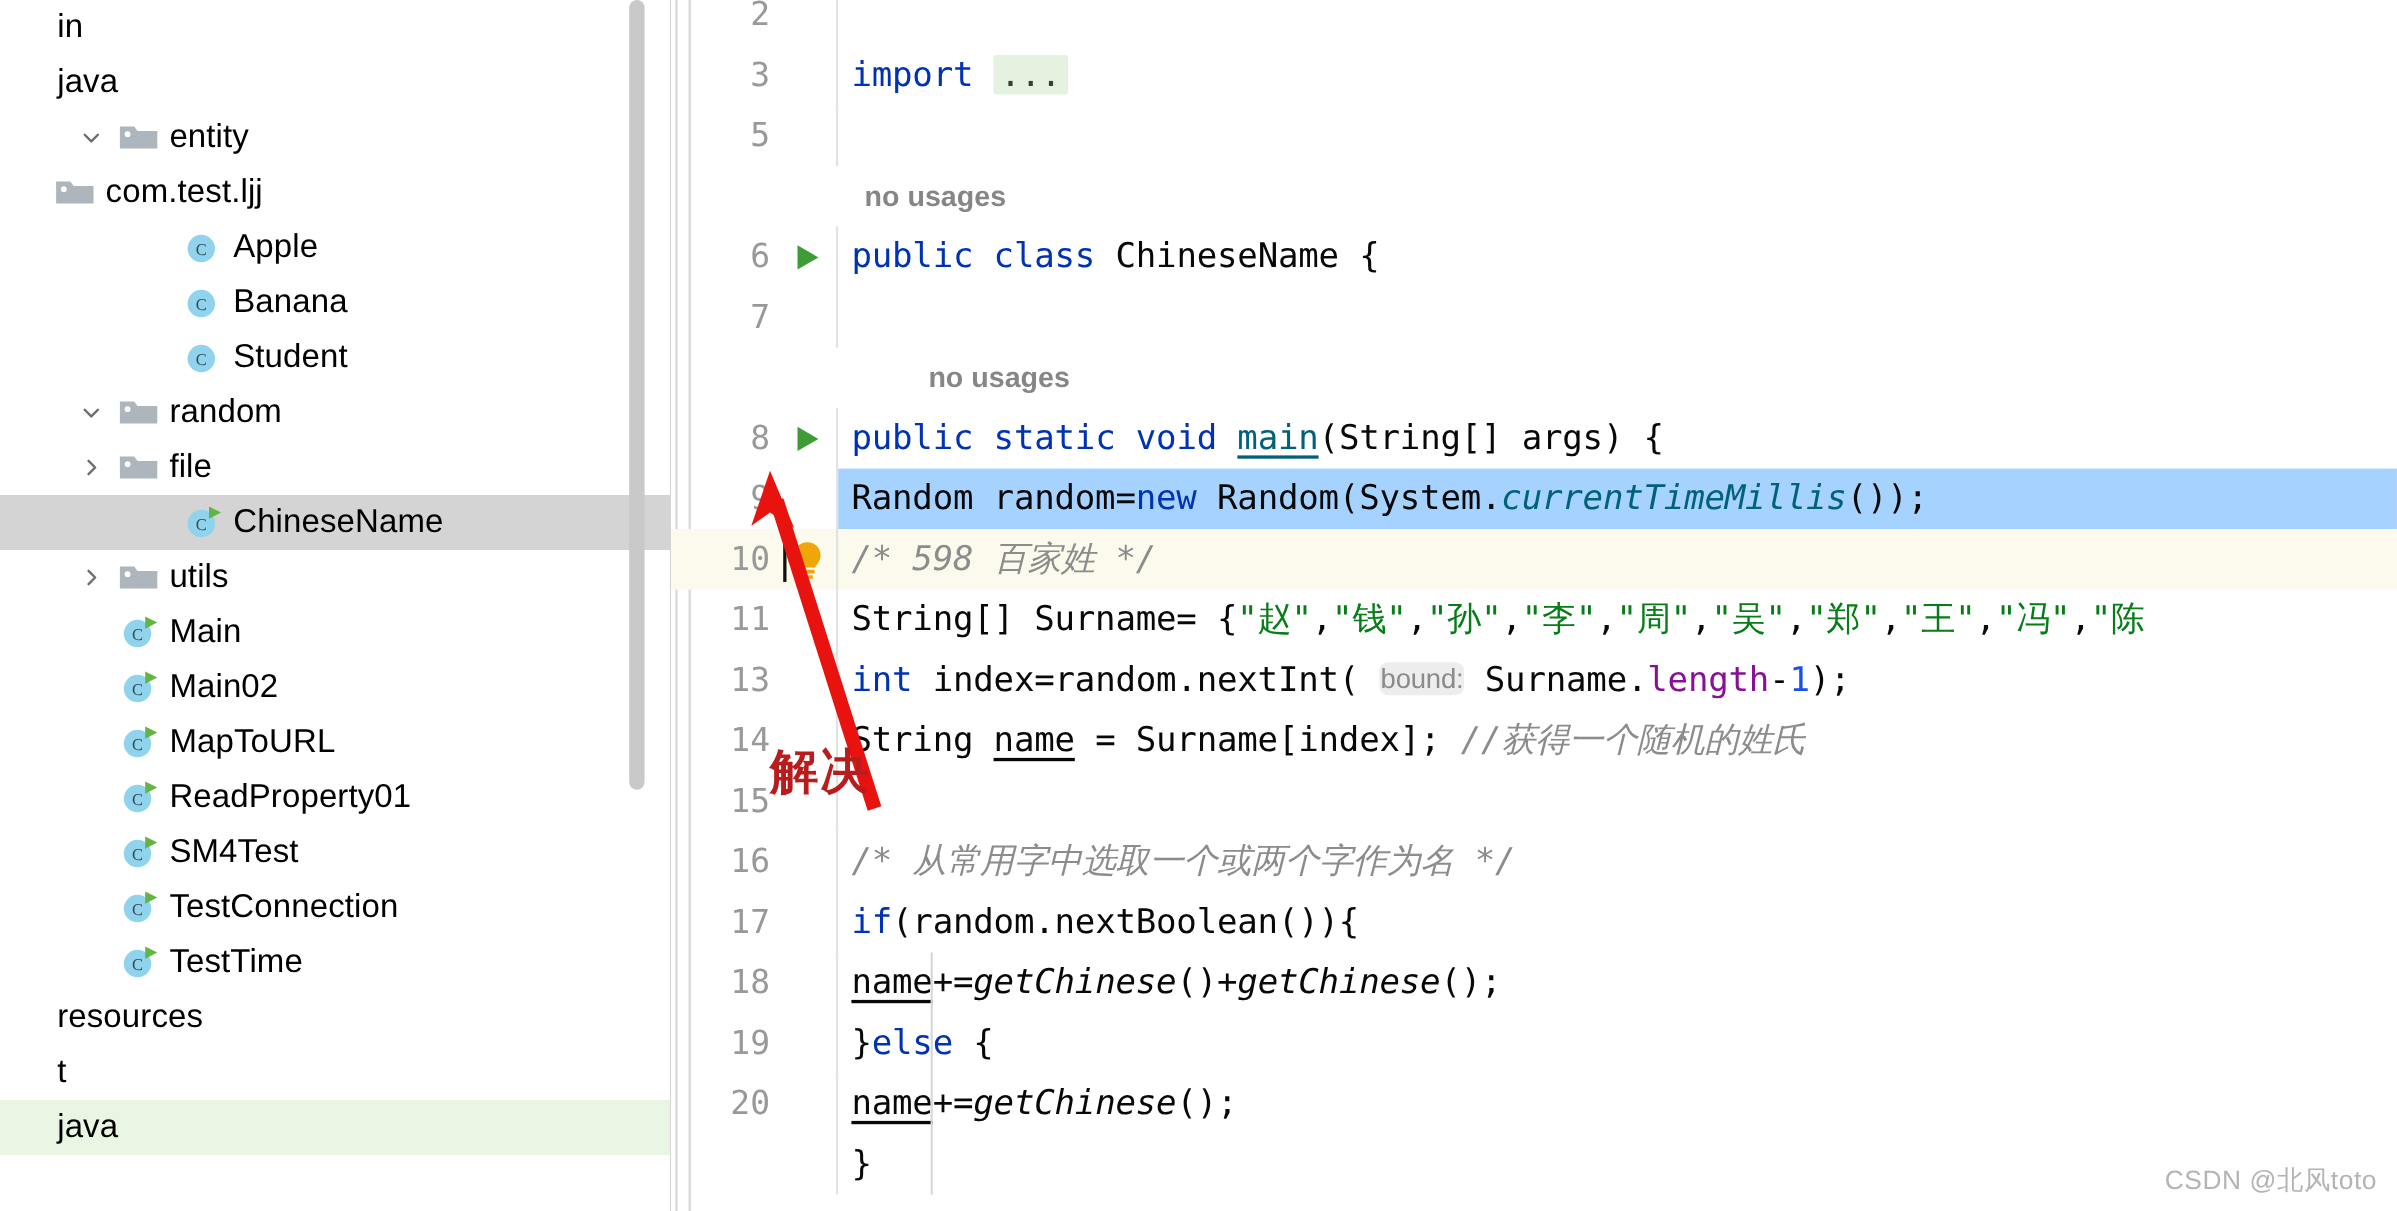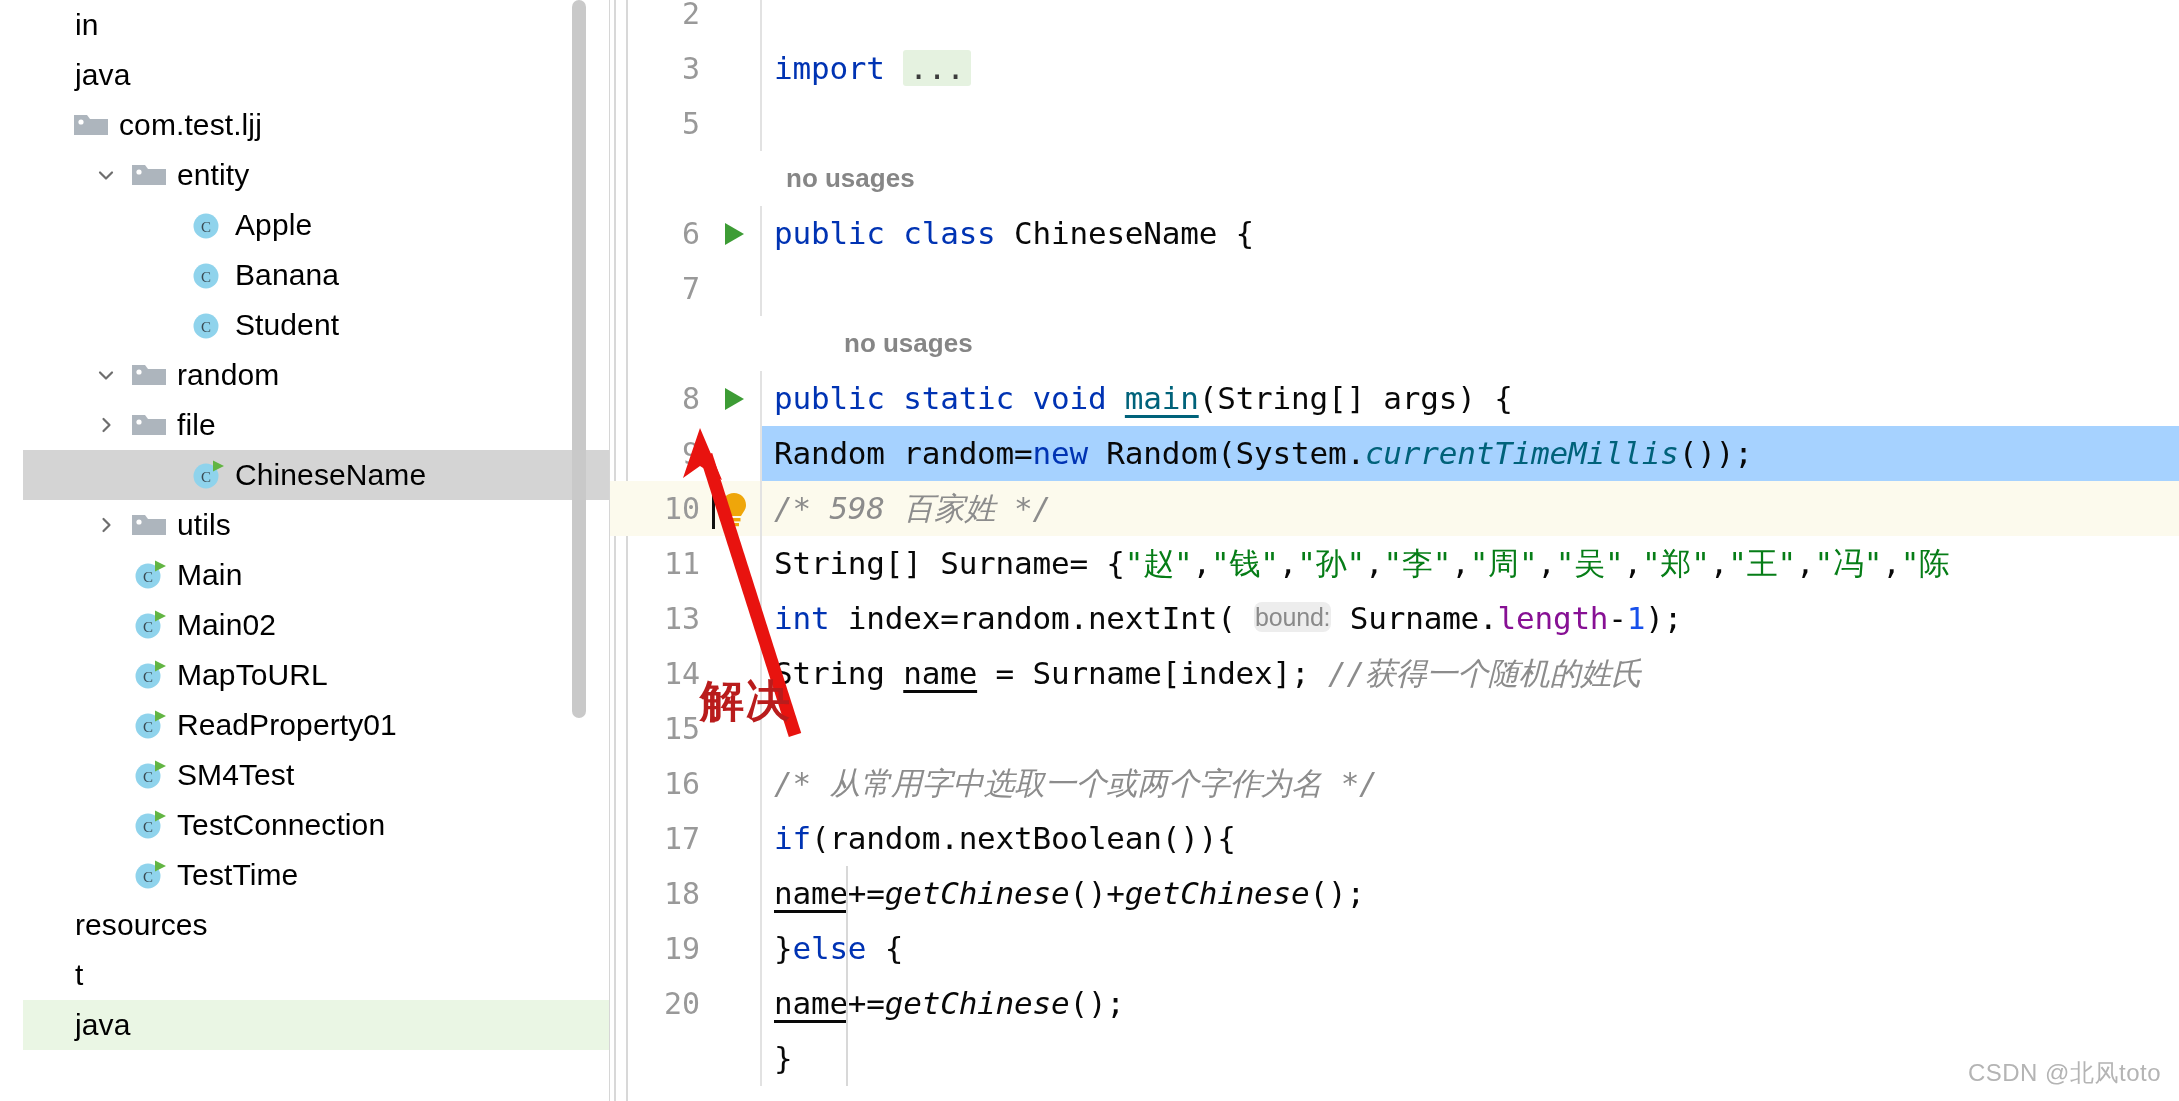--- a/index.html
+++ b/index.html
@@ -18,21 +18,20 @@
   }
   .tree-row {
     position: relative;
     display: flex; align-items: center;
     height: 50px;
     padding-left: 0px;
     font-size: 30px;
     color: #000000;
     white-space: nowrap;
     font-family: "Liberation Sans", sans-serif;
-    margin-left: 23px;
   }
   .tree-row.selected { background: #d4d4d4; }
   .tree-row.greenrow { background: #eaf6e4; }
   .tw { width: 42px; flex: 0 0 42px; display: flex; align-items: center; justify-content: center; }
   .ico { width: 44px; flex: 0 0 44px; display: flex; align-items: center; justify-content: center; }
   .label { padding-left: 6px; letter-spacing: 0.1px; }
 
   
   #tree-scroll-track {
     position: absolute; right: 12px; top: 0; width: 14px; height: 1101px;
@@ -153,44 +152,44 @@
           <div class="ico" style="flex: 0 0 0px; width: 0px;"></div>
           <div class="label">in</div>
         </div>
         <div class="tree-row">
           <div style="width: 4px; flex: 0 0 4px;"></div>
           <div class="tw"></div>
           <div class="ico" style="flex: 0 0 0px; width: 0px;"></div>
           <div class="label">java</div>
         </div>
         <div class="tree-row">
-          <div style="width: 4px; flex: 0 0 4px;"></div>
-          <div class="tw"></div>
+          <div style="width: 62px; flex: 0 0 62px;"></div>
+          <div class="tw">
+            <svg width="22" height="22" viewBox="0 0 22 22">
+              <path fill="none" stroke="#6e6e6e" stroke-width="2.2" stroke-linecap="round" stroke-linejoin="round" d="M5,8.5 L11,14.5 L17,8.5"></path>
+            </svg>
+          </div>
           <div class="ico">
             <svg width="36" height="30" viewBox="0 0 36 30">
               <path fill="#adb5bd" d="M1,5 h13 l3,4 h18 v16 h-34 z"></path>
               <circle cx="8" cy="12" r="2.6" fill="#ffffff"></circle>
             </svg>
           </div>
-          <div class="label">com.test.ljj</div>
-        </div>
-        <div class="tree-row">
-          <div style="width: 62px; flex: 0 0 62px;"></div>
-          <div class="tw">
-            <svg width="22" height="22" viewBox="0 0 22 22">
-              <path fill="none" stroke="#6e6e6e" stroke-width="2.2" stroke-linecap="round" stroke-linejoin="round" d="M5,8.5 L11,14.5 L17,8.5"></path>
-            </svg>
-          </div>
+          <div class="label">entity</div>
+        </div>
+        <div class="tree-row">
+          <div style="width: 4px; flex: 0 0 4px;"></div>
+          <div class="tw"></div>
           <div class="ico">
             <svg width="36" height="30" viewBox="0 0 36 30">
               <path fill="#adb5bd" d="M1,5 h13 l3,4 h18 v16 h-34 z"></path>
               <circle cx="8" cy="12" r="2.6" fill="#ffffff"></circle>
             </svg>
           </div>
-          <div class="label">entity</div>
+          <div class="label">com.test.ljj</div>
         </div>
         <div class="tree-row">
           <div style="width: 120px; flex: 0 0 120px;"></div>
           <div class="tw"></div>
           <div class="ico">
             <svg width="36" height="36" viewBox="0 0 36 36">
               <circle cx="17" cy="19" r="12.5" fill="#8fd3ec"></circle>
               <text x="17" y="24.5" text-anchor="middle" font-family="&quot;Liberation Serif&quot;, serif" font-size="15" fill="#3a4a52">C</text>
             </svg>
           </div>

